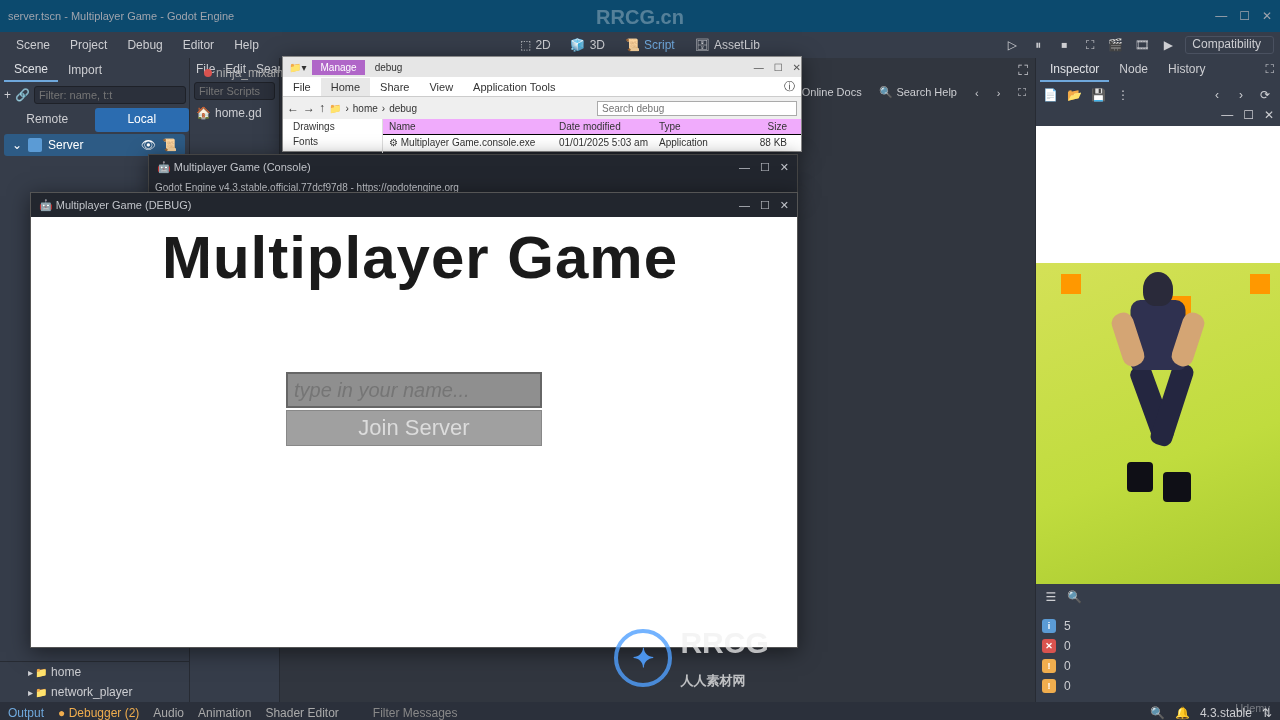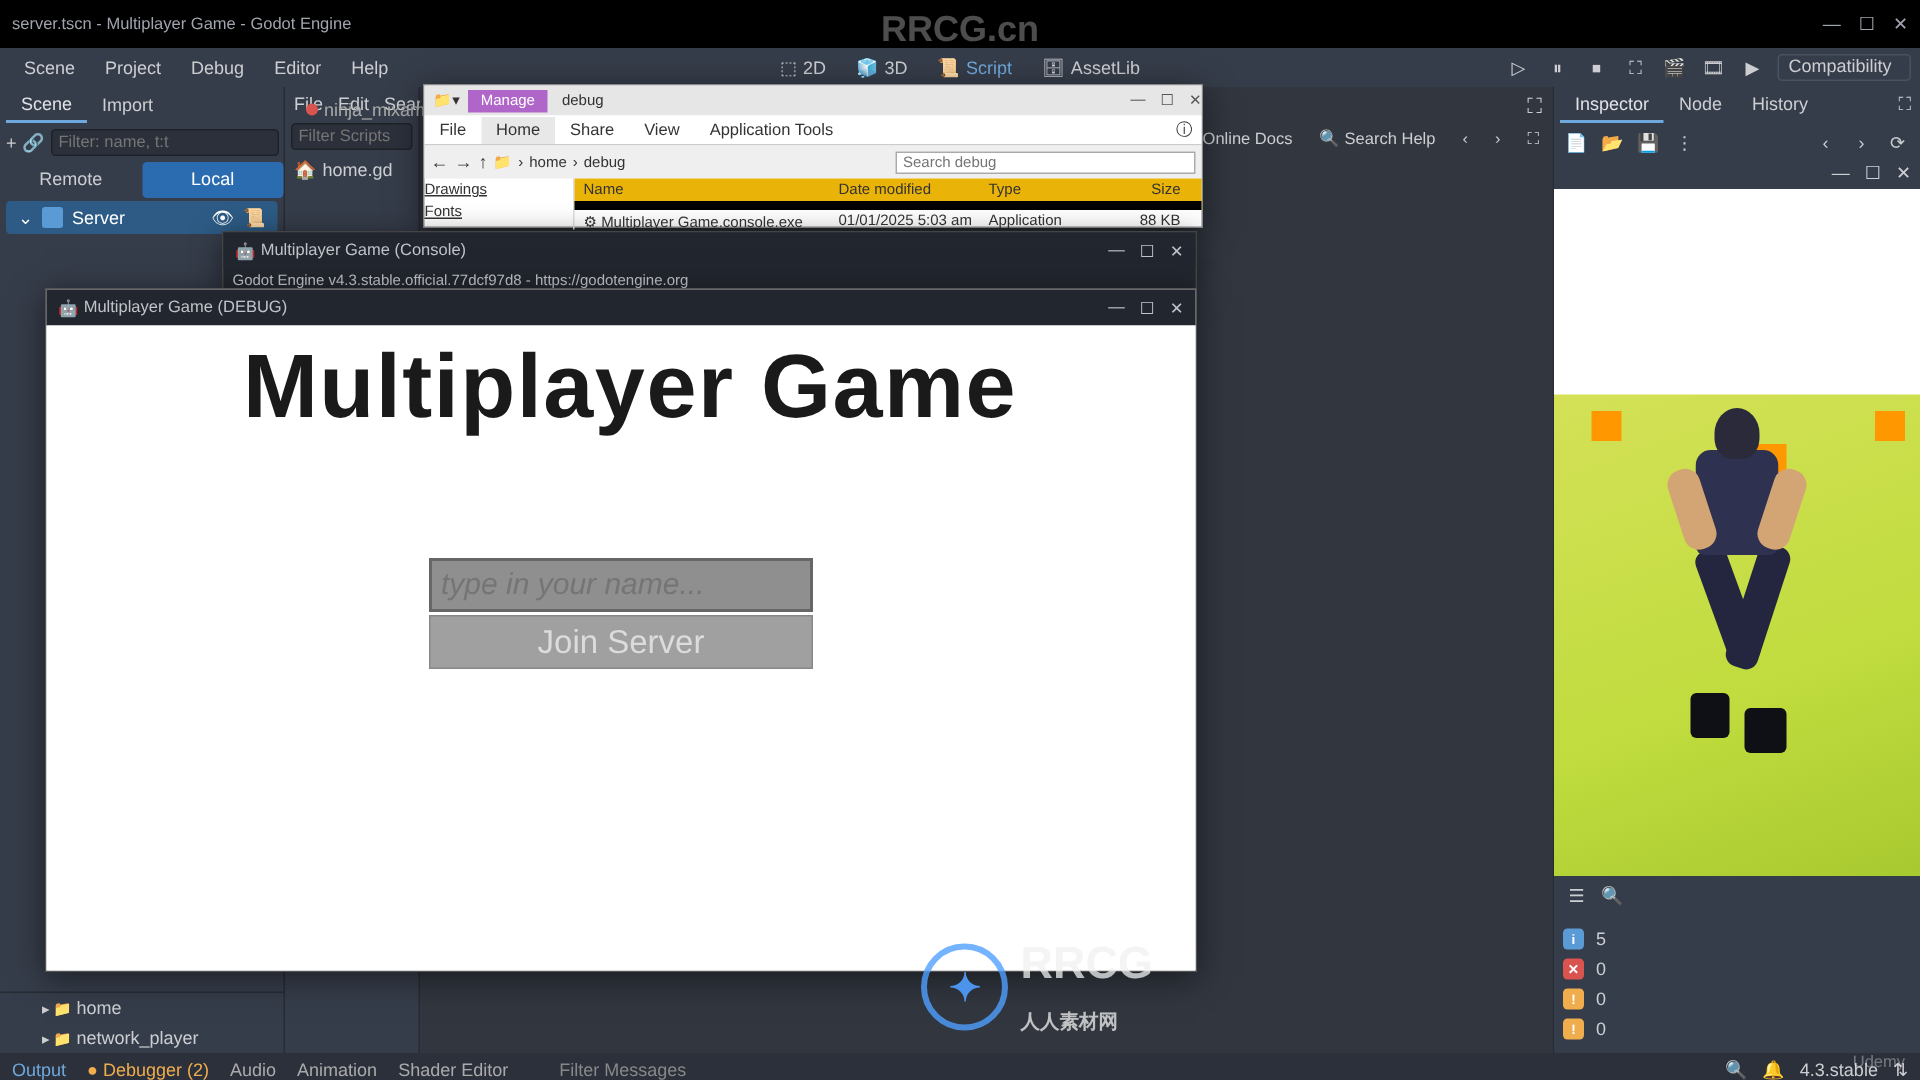--- a/index.html
+++ b/index.html
@@ -1,18 +1,18 @@
 <!DOCTYPE html>
 <html><head>
 <meta charset="utf-8">
 <style>
   * { margin: 0; padding: 0; box-sizing: border-box; font-family: "Segoe UI", Arial, sans-serif; }
   body { background: #363d4a; color: #cdced2; width: 1280px; height: 720px; overflow: hidden; position: relative; font-size: 12px; }
   
-  .titlebar { height: 28px; background: #000000; display: flex; align-items: center; padding: 16px 8px; color: #a0a4ad; font-size: 11px; }
+  .titlebar { height: 28px; background: #0c4a6e; display: flex; align-items: center; padding: 16px 8px; color: #a0a4ad; font-size: 11px; }
   .titlebar-controls { margin-left: auto; display: flex; gap: 12px; }
   .titlebar-controls span { cursor: pointer; font-size: 12px; }
   
   .menubar { height: 26px; background: #363d4a; display: flex; align-items: center; padding: 0 6px; }
   .menubar .menu-item { padding: 4px 10px; cursor: pointer; font-size: 12px; }
   .menubar .center-tabs { position: absolute; left: 50%; transform: translateX(-50%); display: flex; gap: 4px; }
   .view-tab { padding: 3px 8px; display: flex; align-items: center; gap: 4px; cursor: pointer; font-size: 12px; }
   .view-tab.active { color: #6fa8dc; }
   .menubar .right-controls { margin-left: auto; display: flex; align-items: center; gap: 8px; }
   .icon-btn { width: 18px; height: 18px; display: inline-flex; align-items: center; justify-content: center; cursor: pointer; }
@@ -85,23 +85,23 @@
   
   .fe { left: 282px; top: 56px; width: 520px; height: 96px; background: #fff; color: #333; border: 1px solid #888; }
   .fe-tabs { height: 20px; background: #e6e6e6; display: flex; align-items: center; font-size: 10px; }
   .fe-tabrow { height: 20px; display: flex; align-items: center; background: #fff; border-bottom: 1px solid #ccc; font-size: 11px; }
   .fe-tabrow .ft { padding: 3px 10px; cursor: pointer; }
   .fe-pathrow { height: 22px; display: flex; align-items: center; gap: 4px; padding: 0 4px; background: #efefef; }
   .fe-path { flex: 1; display: flex; align-items: center; gap: 4px; font-size: 10px; }
   .fe-search { width: 200px; font-size: 10px; padding: 1px 4px; border: 1px solid #aaa; color: #999; }
   .fe-body { display: flex; height: 34px; font-size: 10px; }
   .fe-side { width: 100px; border-right: 1px solid #ddd; }
-  .fe-side div { padding: 2px 0; text-decoration: underline; }
+  .fe-side div { padding: 2px 10px; }
   .fe-list { flex: 1; }
-  .fe-cols { display: flex; background: #eab308; border-bottom: 6px solid #000000; align-items: center; }
+  .fe-cols { display: flex; background: #f0abfc; border-bottom: 1px solid #000000; align-items: center; }
   .fe-cols div { padding: 2px 6px; }
   .fe-row { display: flex; }
   .fe-row div { padding: 2px 6px; white-space: nowrap; }
   .col-name { width: 170px; }
   .col-date { width: 100px; }
   .col-type { width: 80px; }
   .col-size { width: 60px; text-align: right; }
   .fe-titlecolor { background: #b066c8; color: #fff; padding: 2px 8px; font-size: 10px; }
   
   
@@ -111,21 +111,21 @@
   
   .game { left: 30px; top: 192px; width: 768px; height: 456px; background: #fff; border: 1px solid #555; }
   .game .floater-title { background: #22262e; }
   .game-body { background: #fff; height: calc(100% - 24px); display: flex; flex-direction: column; align-items: center; padding-top: 6px; color: #222; }
   .game-title { font-size: 60px; font-weight: 700; letter-spacing: 1px; color: #1a1a1a; margin-left: 12px; }
   .game-controls { margin-top: 80px; display: flex; flex-direction: column; gap: 2px; }
   .game-input { width: 256px; height: 36px; background: #8f8f8f; border: 2px solid #666; color: #d0d0d0; font-size: 20px; padding: 0 6px; font-style: italic; }
   .game-btn { width: 256px; height: 36px; background: #a0a0a0; color: #dcdcdc; font-size: 22px; border: 1px solid #888; cursor: pointer; }
   .game-btn.q { background: #8a8a8a; color: #e8e8e8; }
   
-  .watermark { position: absolute; left: 50%; top: 6px; transform: translateX(-50%); color: rgba(255,255,255,0.3); font-size: 24px; font-weight: bold; pointer-events: none; }
+  .watermark { position: absolute; left: 50%; top: 6px; transform: translateX(-50%); color: rgba(255,255,255,0.3); font-size: 20px; font-weight: bold; pointer-events: none; }
   .watermark2 { position: absolute; left: 48%; bottom: 30px; color: rgba(240,240,240,0.75); font-size: 30px; font-weight: bold; pointer-events: none; display: flex; align-items: center; gap: 8px; }
   .wm-logo { width: 58px; height: 58px; border: 4px solid rgba(80,160,255,0.8); border-radius: 50%; display: inline-flex; align-items: center; justify-content: center; color: rgba(80,160,255,0.9); font-size: 26px; }
   .udemy { position: absolute; right: 10px; bottom: 6px; color: rgba(255,255,255,0.35); font-size: 11px; }
   
   .top-script-tabs { position:absolute; left:196px; top:60px; height:26px; display:flex; align-items:center; gap:4px; }
   .st-tab { padding:3px 8px; font-size:12px; color:#aaa; display:flex; align-items:center; gap:4px; cursor:pointer; }
   .st-dot { width:8px; height:8px; background:#d9534f; border-radius:50%; }
   
   .sv-expand { position:absolute; right:252px; top:62px; font-size:14px; cursor:pointer; }
   .sv-search { position:absolute; right:248px; top:84px; display:flex; gap:6px; align-items:center; }

